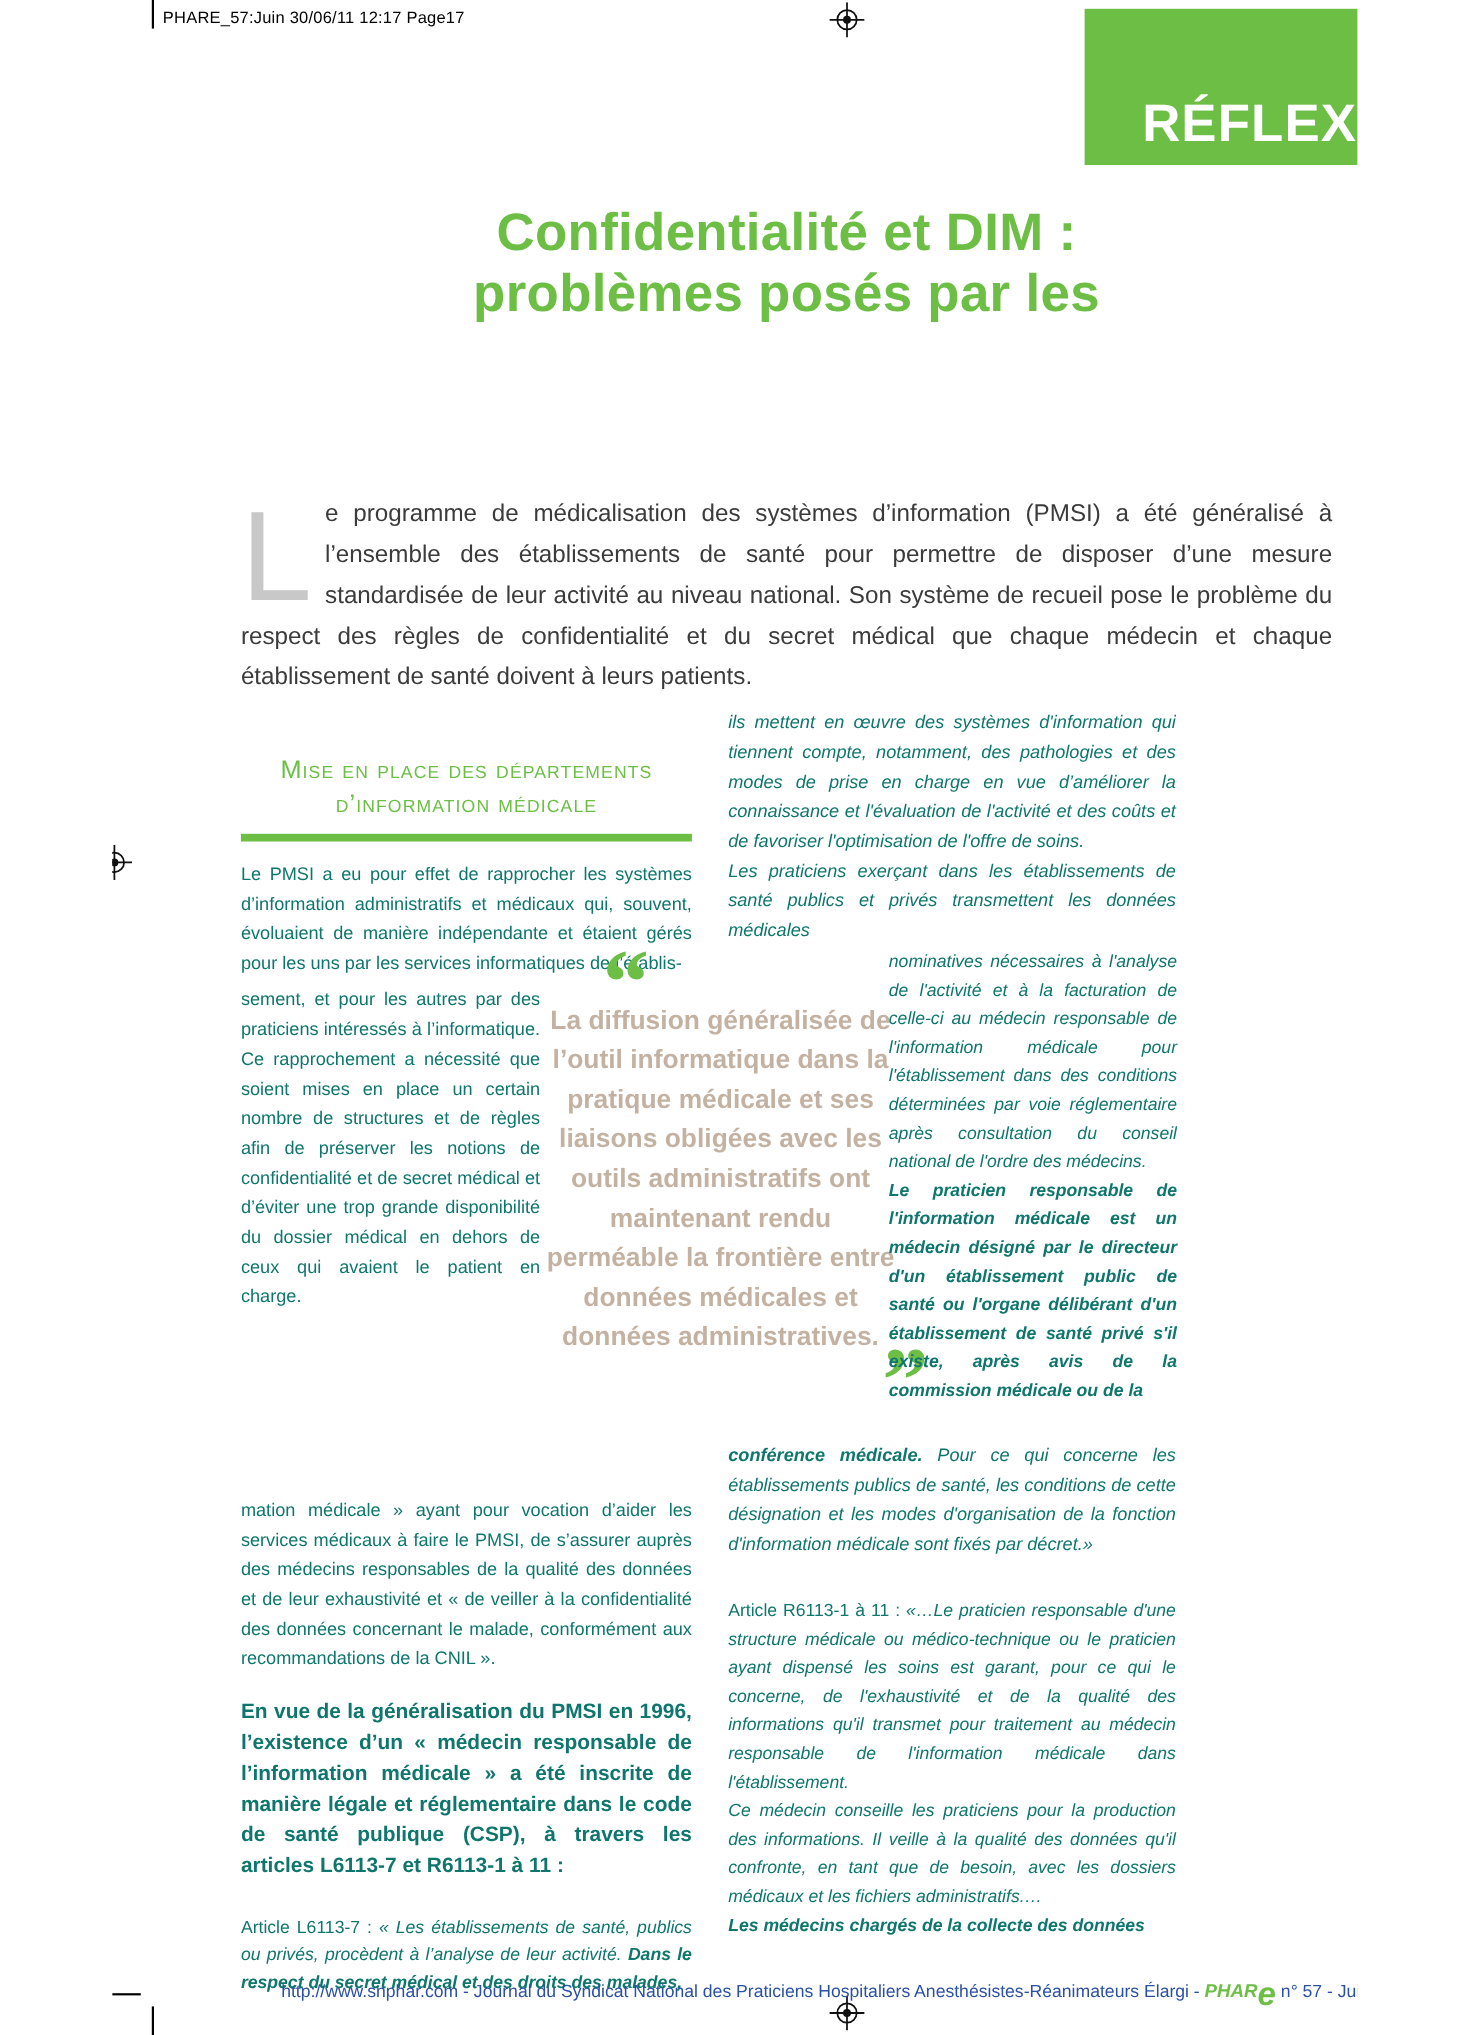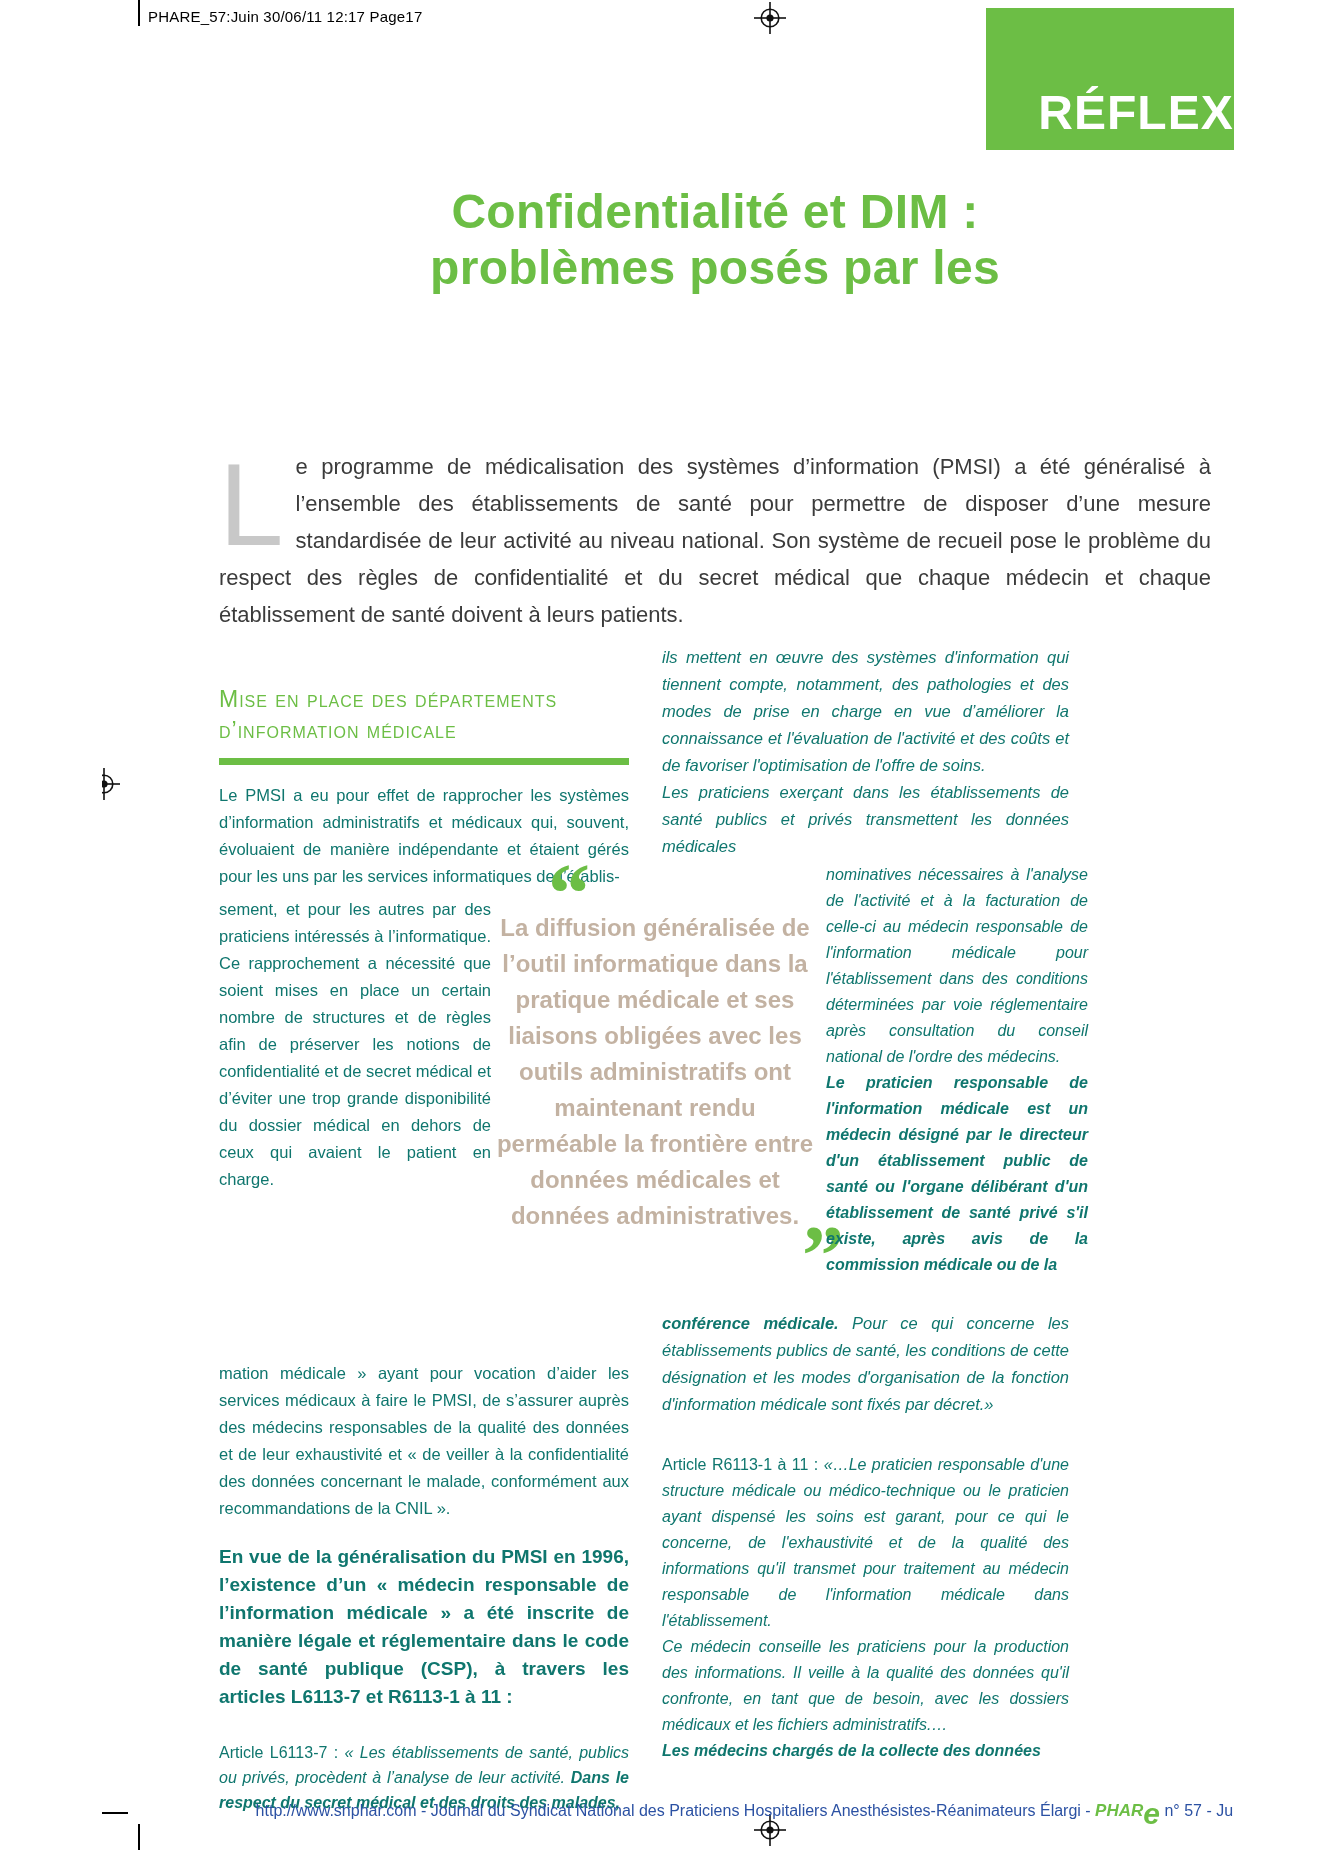--- a/index.html
+++ b/index.html
@@ -33,35 +33,35 @@
   .title {
     position:absolute; left:123px; top:184px; width:980px; text-align:center;
     color:#6cbe45; font-weight:bold; font-size:48px; line-height:56px; letter-spacing:.3px;
   }
   .title-line { display:block; }
   
   .lead { position:absolute; left:117px; top:448px; width:992px; font-size:22px; line-height:37px; text-align:justify; }
   .dropcap { float:left; font-size:116px; line-height:102px; color:#c8c8c8; margin:6px 12px 0 0; }
   
   .colhead {
-    position:absolute; left:117px; top:684px; width:410px; 
+    position:absolute; left:117px; top:684px; width:410px; text-align:center;
     color:#6cbe45; font-variant:small-caps; font-size:23px; line-height:31px; letter-spacing:1px;
   }
   .colhead span { display:block; }
   .rule { position:absolute; left:117px; top:758px; width:410px; height:7px; background:#6cbe45; }
   
   .block { position:absolute; text-align:justify; font-size:16.5px; line-height:27px; color:#0f766e; }
   .block p { margin:0; }
   .lc1 { left:117px; top:782px;  width:410px; }
   .lcn { left:117px; top:896px;  width:272px; }
   .lc3 { left:117px; top:1360px; width:410px; }
   .lcb { left:117px; top:1543px; width:410px; font-weight:bold; font-size:19px; line-height:28px; }
   .lca { left:117px; top:1740px; width:410px; font-size:16px; line-height:25px; }
   .rc1 { left:560px; top:644px;  width:407px; font-style:italic; }
-  .rcn { left:724px; top:862px;  width:262px; font-style:italic; font-size:16px; line-height:26px; }
+  .rcn { left:706px; top:862px;  width:262px; font-style:italic; font-size:16px; line-height:26px; }
   .rcr { left:560px; top:1310px; width:407px; font-style:italic; }
   .rca { left:560px; top:1452px; width:407px; font-size:16px; line-height:26px; }
   .alabel { font-weight:normal; font-style:normal; }
   .it { font-style:italic; }
   .bi { font-style:italic; font-weight:bold; }
   
   .pullquote {
     position:absolute; left:392px; top:910px; width:322px; text-align:center;
     color:#c3b2a2; font-weight:bold; font-size:24px; line-height:36px;
   }

